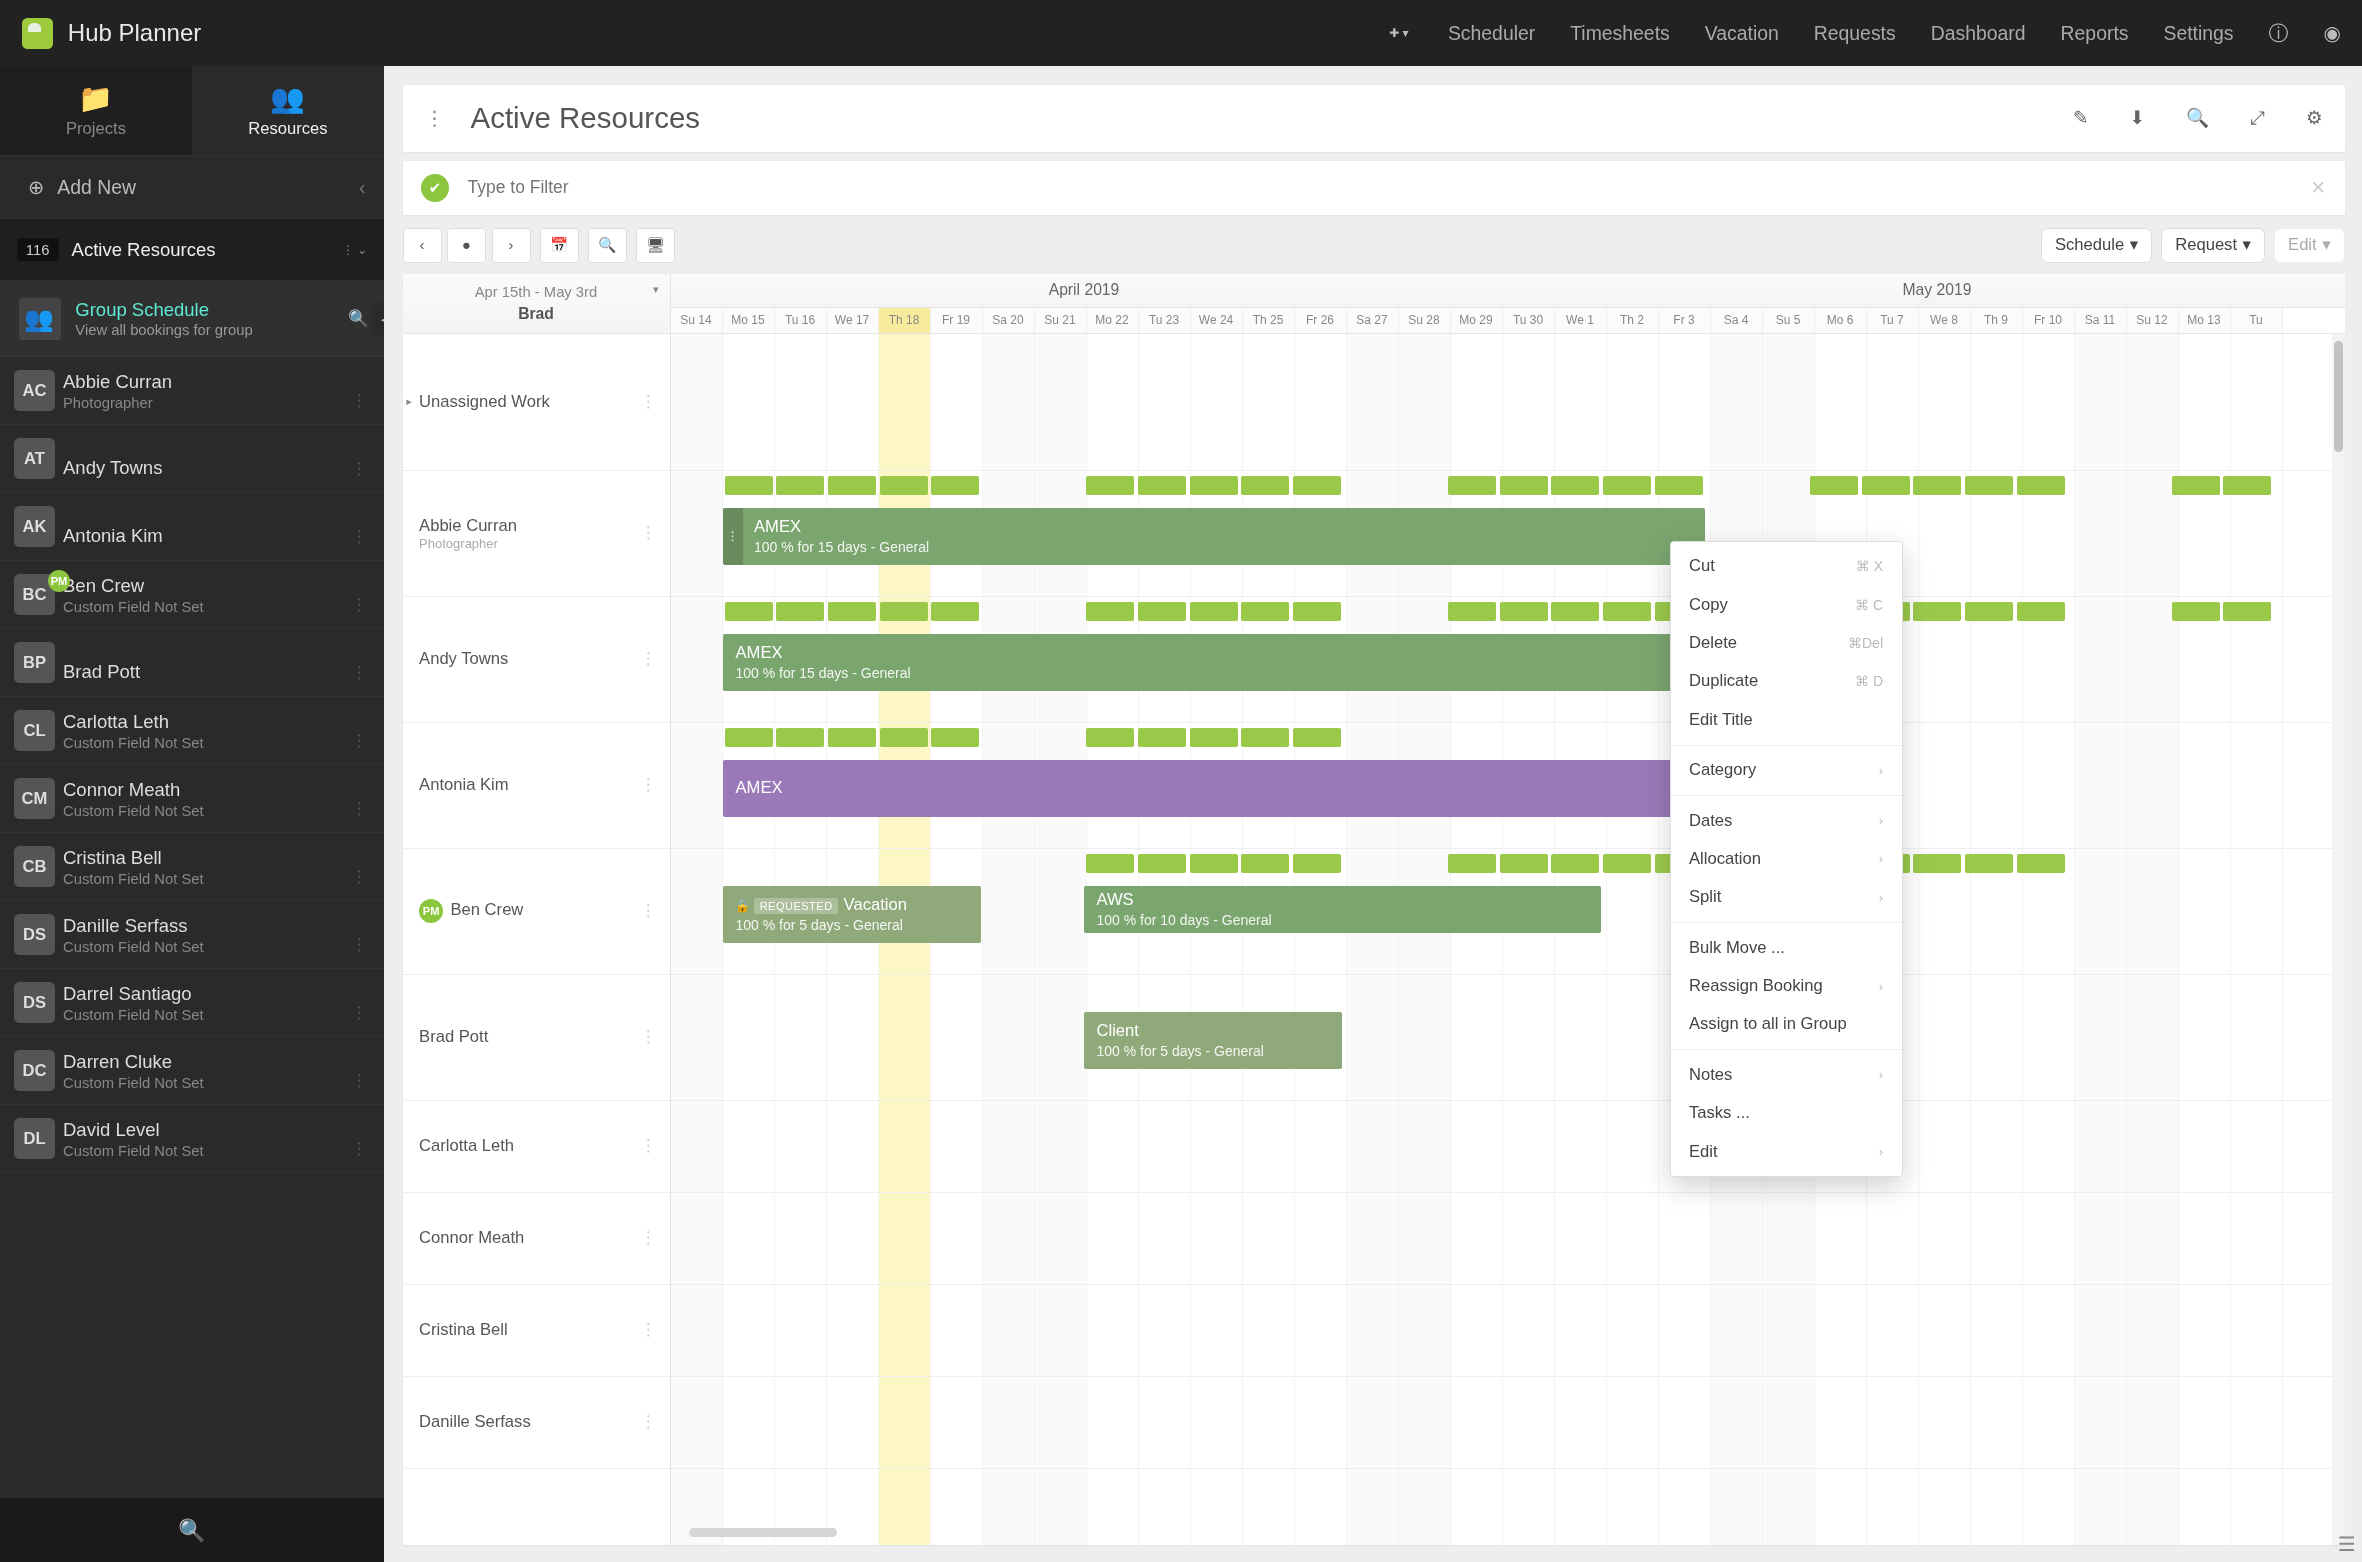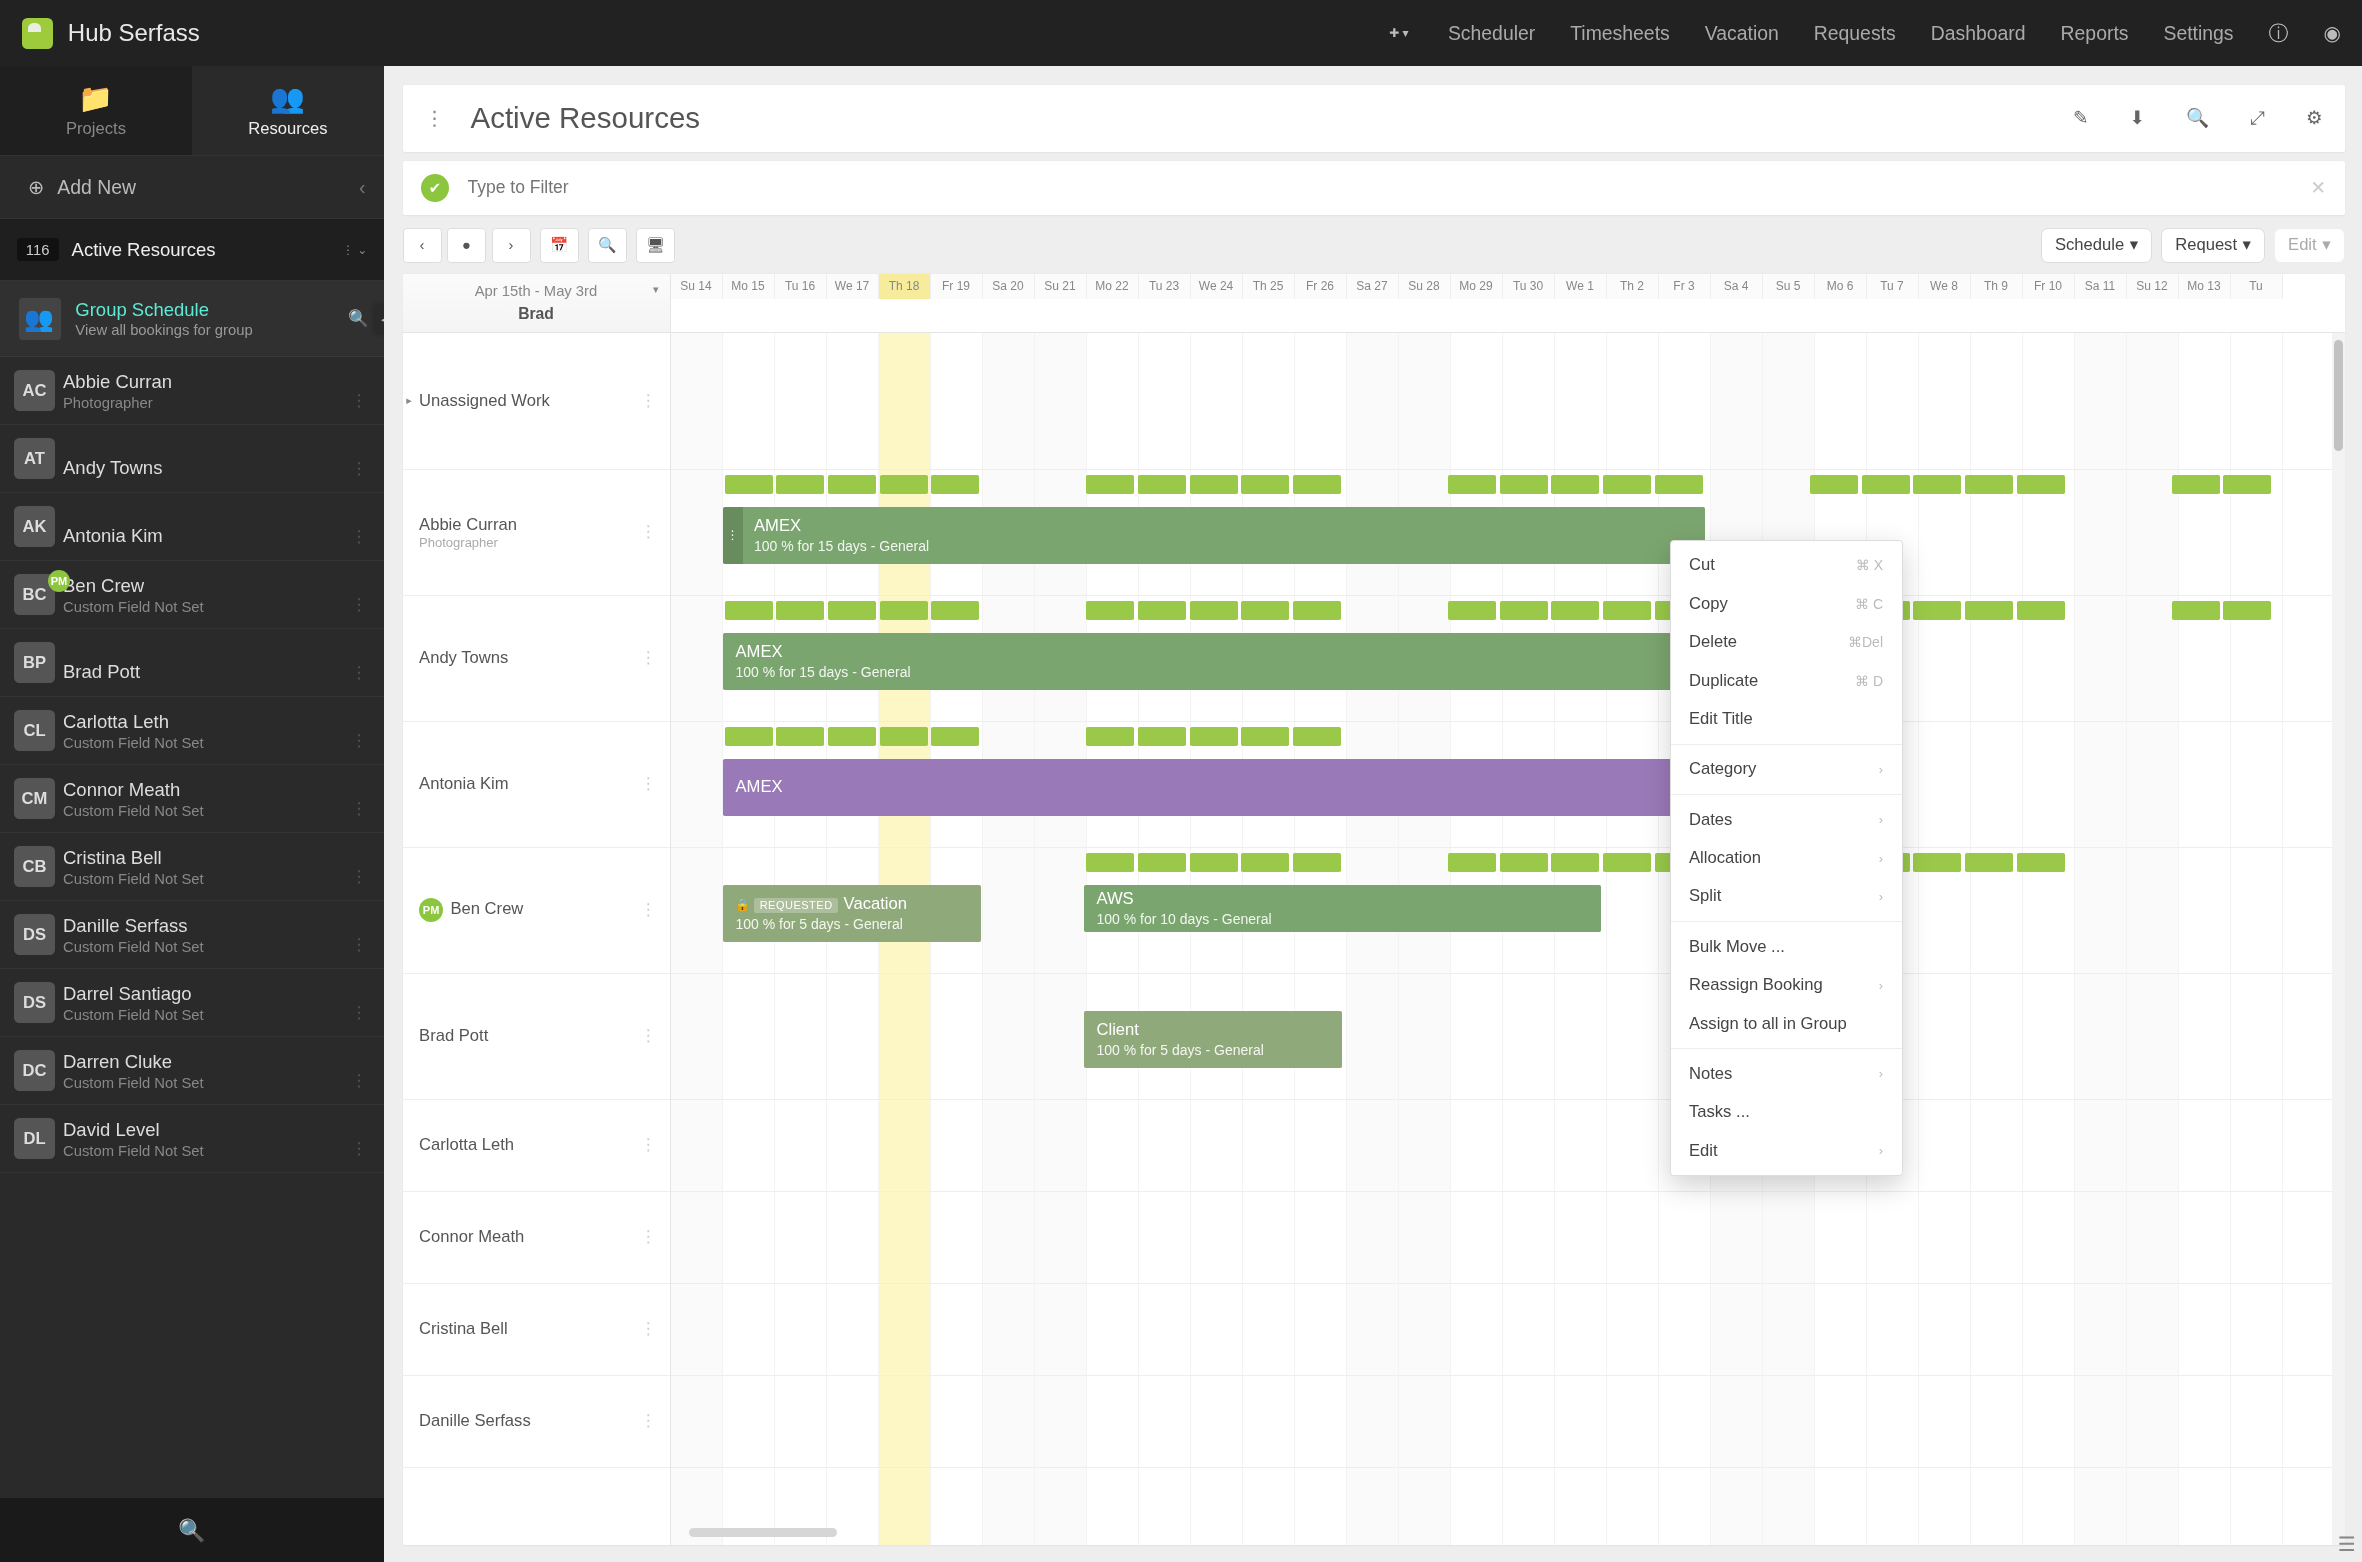--- a/index.html
+++ b/index.html
@@ -130,21 +130,21 @@
 .vscroll-track { position:absolute; top:0; right:0; width:13px; bottom:0; background: #f3f3f3;}
 .vscroll-thumb { position:absolute; top:7.4px; right:1.8px; width:9.2px; height:111px; background:#c2c2c2; border-radius:4.6px;}
 </style>
 </head>
 <body>
 
 <div class="app">
   <div class="topbar">
     <div class="logo-block">
       <div class="logo-icon"></div>
-      <div class="brand">Hub Serfass</div>
+      <div class="brand">Hub Planner</div>
     </div>
     <div class="spacer"></div>
     <div class="nav">
       <span class="plusicon">✚ ▾</span>
       <a>Scheduler</a>
       <a>Timesheets</a>
       <a>Vacation</a>
       <a>Requests</a>
       <a>Dashboard</a>
       <a>Reports</a>
@@ -335,20 +335,24 @@
       </div>
 
       <div class="scheduler-wrap">
         <div class="sched-header">
           <div class="corner">
             <span class="carrot">▾</span>
             <span class="daterange">Apr 15th - May 3rd</span>
             <span class="namehdr">Brad</span>
           </div>
           <div class="timeline-head">
+            <div class="months" id="months">
+                <div class="m" style="width: 827px; flex: 0 0 827px;">April 2019</div>
+                <div class="m" style="width: 879px; flex: 0 0 879px;">May 2019</div>
+              </div>
             <div class="days" id="days">
                 <div class="d">Su 14</div>
                 <div class="d">Mo 15</div>
                 <div class="d">Tu 16</div>
                 <div class="d">We 17</div>
                 <div class="d today">Th 18</div>
                 <div class="d">Fr 19</div>
                 <div class="d">Sa 20</div>
                 <div class="d">Su 21</div>
                 <div class="d">Mo 22</div>

